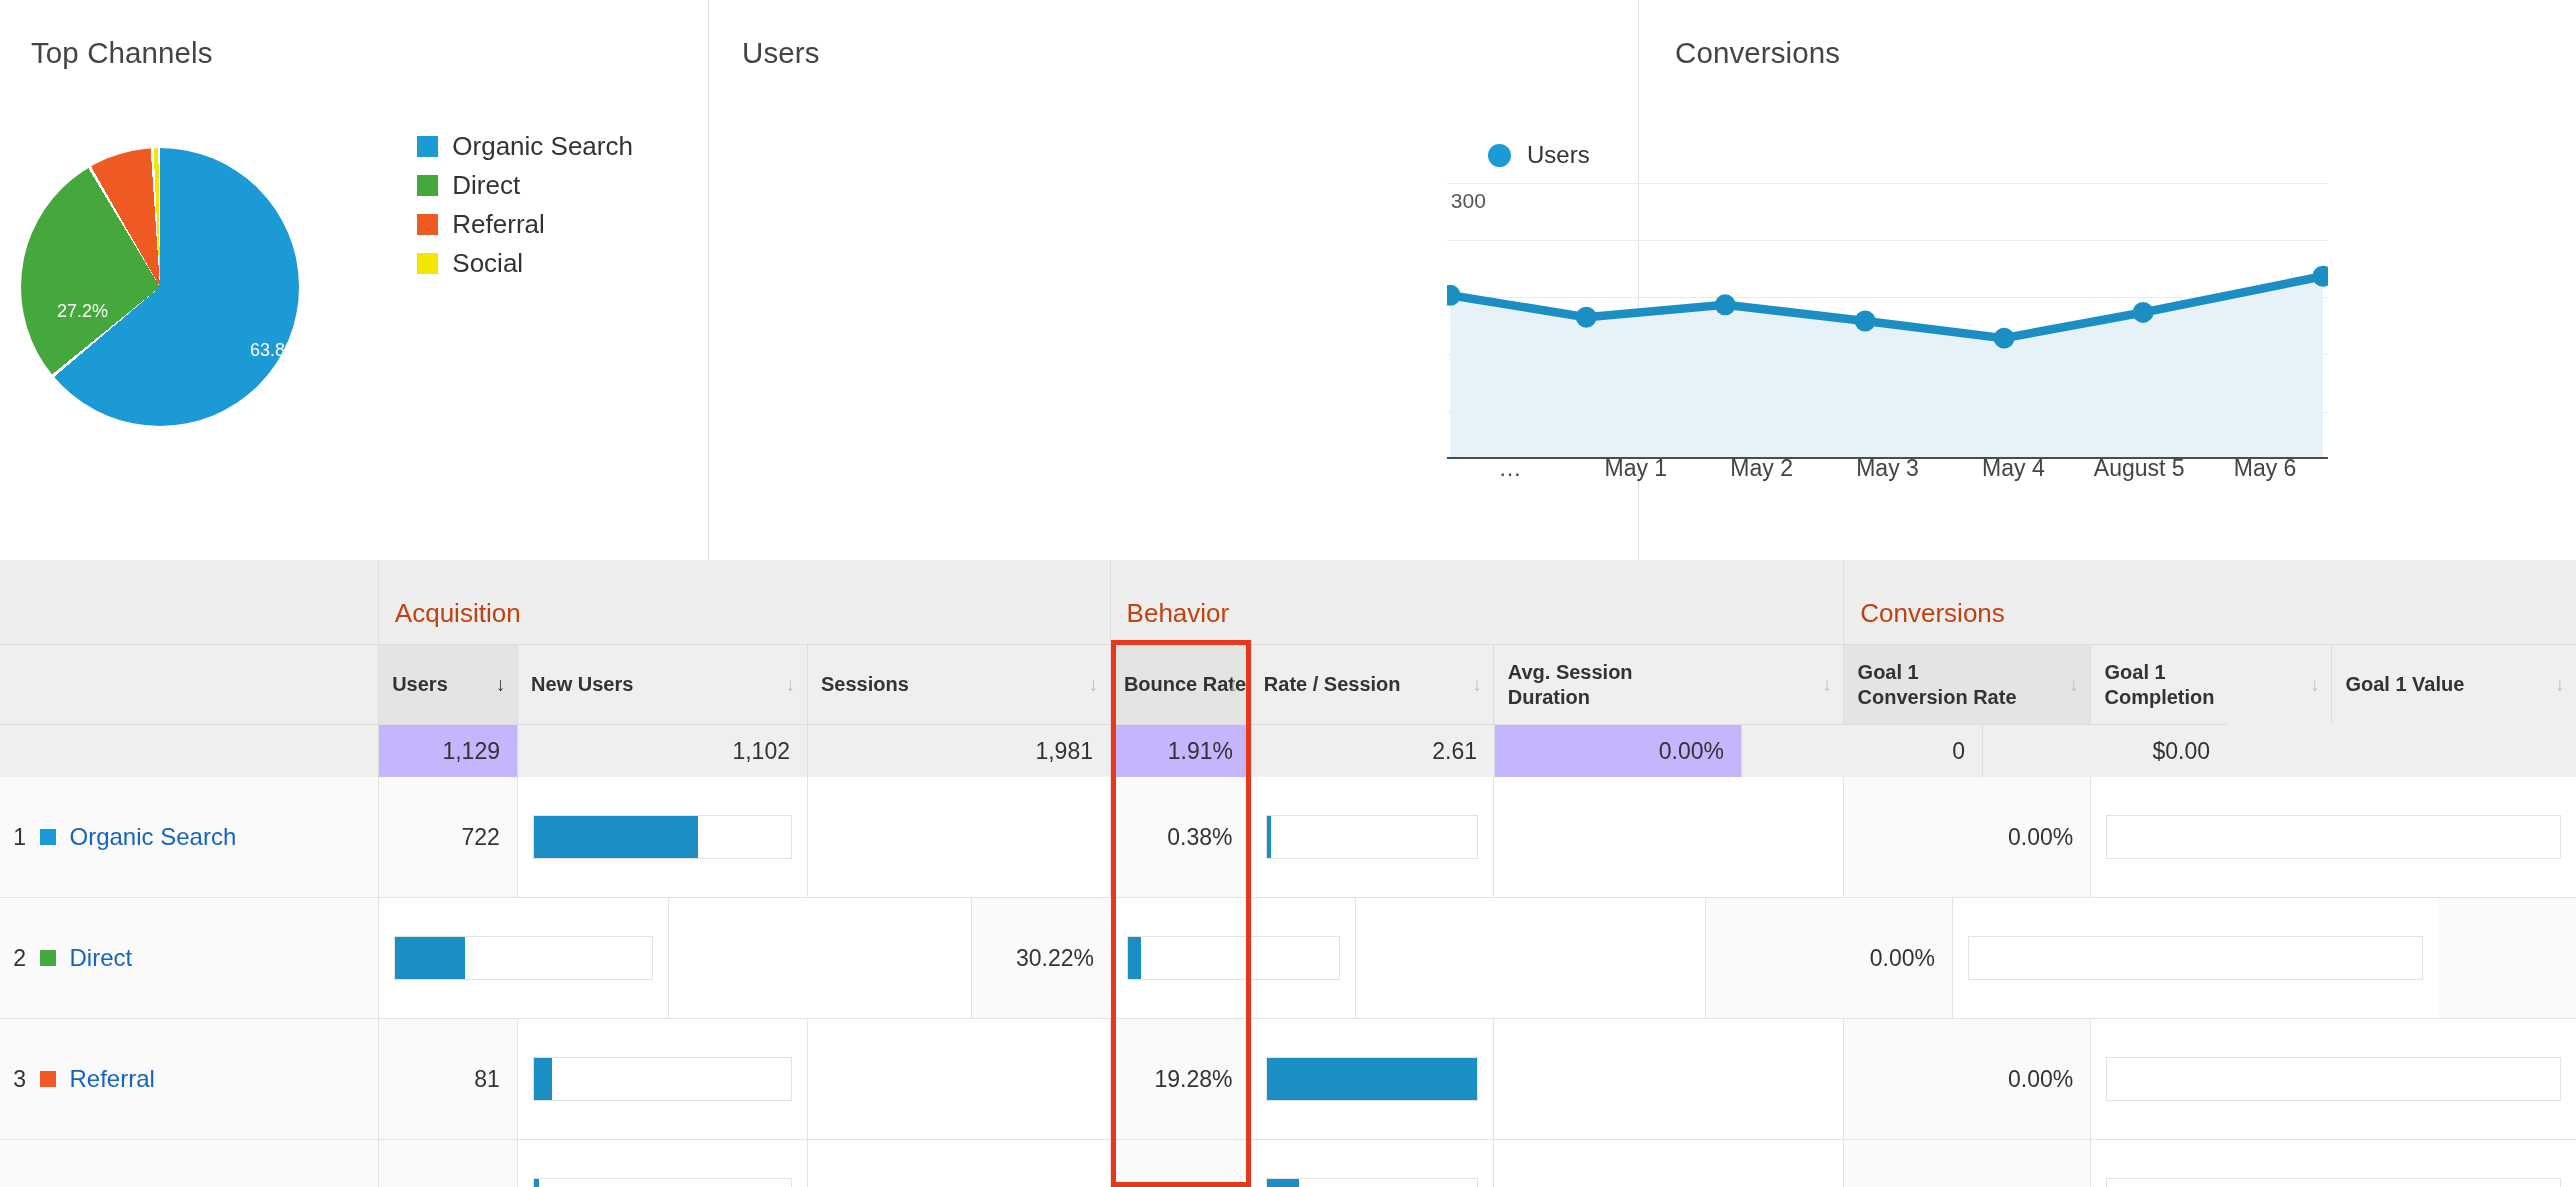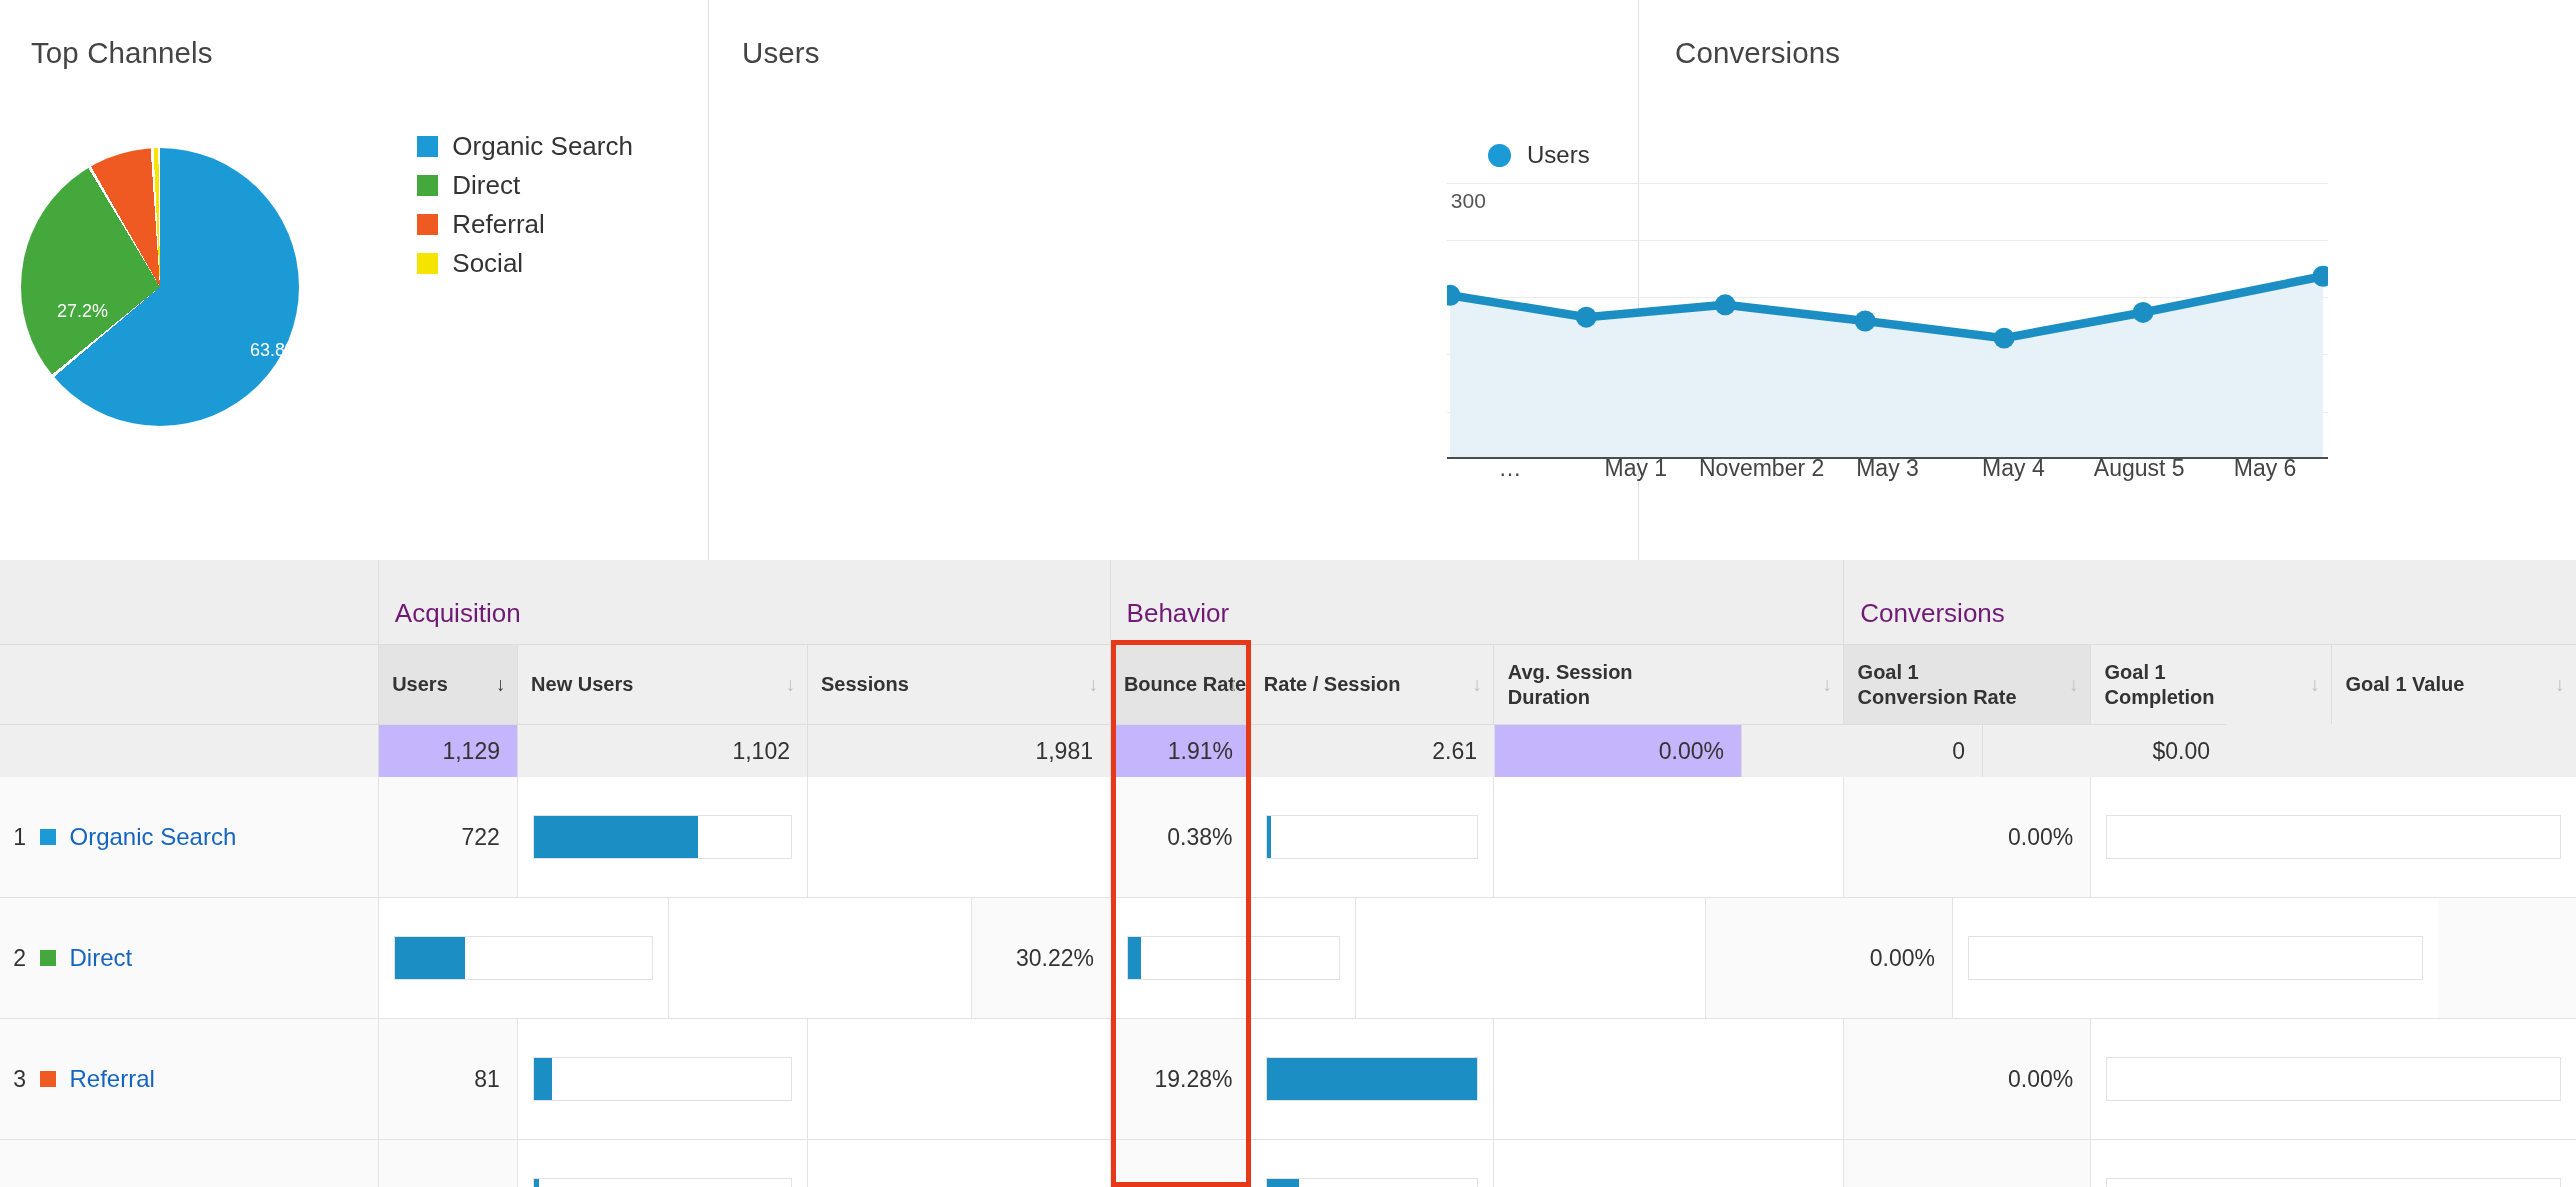--- a/index.html
+++ b/index.html
@@ -66,21 +66,21 @@
   .xlabels { position: absolute; display: flex; }
   .w-users .xlabels { left: 738px; top: 455px; width: 881px; }
   .xlab { font-size: 23px; color: #444; text-align: center; flex: 1 1 0; }
 
   
   .table { position: absolute; left: 0; top: 560px; width: 2576px; }
   .trow { display: flex; width: 2576px; }
 
   .group-row { height: 84px; background: #eeeeee; }
   .gcell { display: flex; align-items: flex-end; padding-bottom: 15.2px;
-           font-size: 26px; color: #701a75; border-right: 1px solid #ddd; }
+           font-size: 26px; color: #c2410c; border-right: 1px solid #ddd; }
   .gcell span { padding-left: 16px; }
 
   .head-row { height: 80px; background: #efefef; }
   .hcell { position: relative; display: flex; align-items: center;
            border-right: 1px solid #ddd; border-top: 1px solid #ddd;
            font-size: 20px; font-weight: bold; color: #333; }
   .hcell .htx { padding-left: 13.3px; line-height: 1.22; }
   .hcell.sorted { background: #e4e4e4; }
   .sort-ar { position: absolute; right: 11.4px; top: 50%; transform: translateY(-50%);
              font-size: 19px; color: #bdbdbd; }
@@ -173,21 +173,21 @@
           <circle cx="439" cy="145" r="11"></circle>
           <circle cx="585" cy="163" r="11"></circle>
           <circle cx="731" cy="136" r="11"></circle>
           <circle cx="920" cy="98" r="11"></circle>
         </g>
       </svg>
     </div>
     <div class="xlabels">
       <div class="xlab">…</div>
       <div class="xlab">May 1</div>
-      <div class="xlab">November 2</div>
+      <div class="xlab">May 2</div>
       <div class="xlab">May 3</div>
       <div class="xlab">May 4</div>
       <div class="xlab">August 5</div>
       <div class="xlab">May 6</div>
     </div>
   </div>
 
   <div class="widget w-conv">
     <div class="widget-title">Conversions</div>
 

